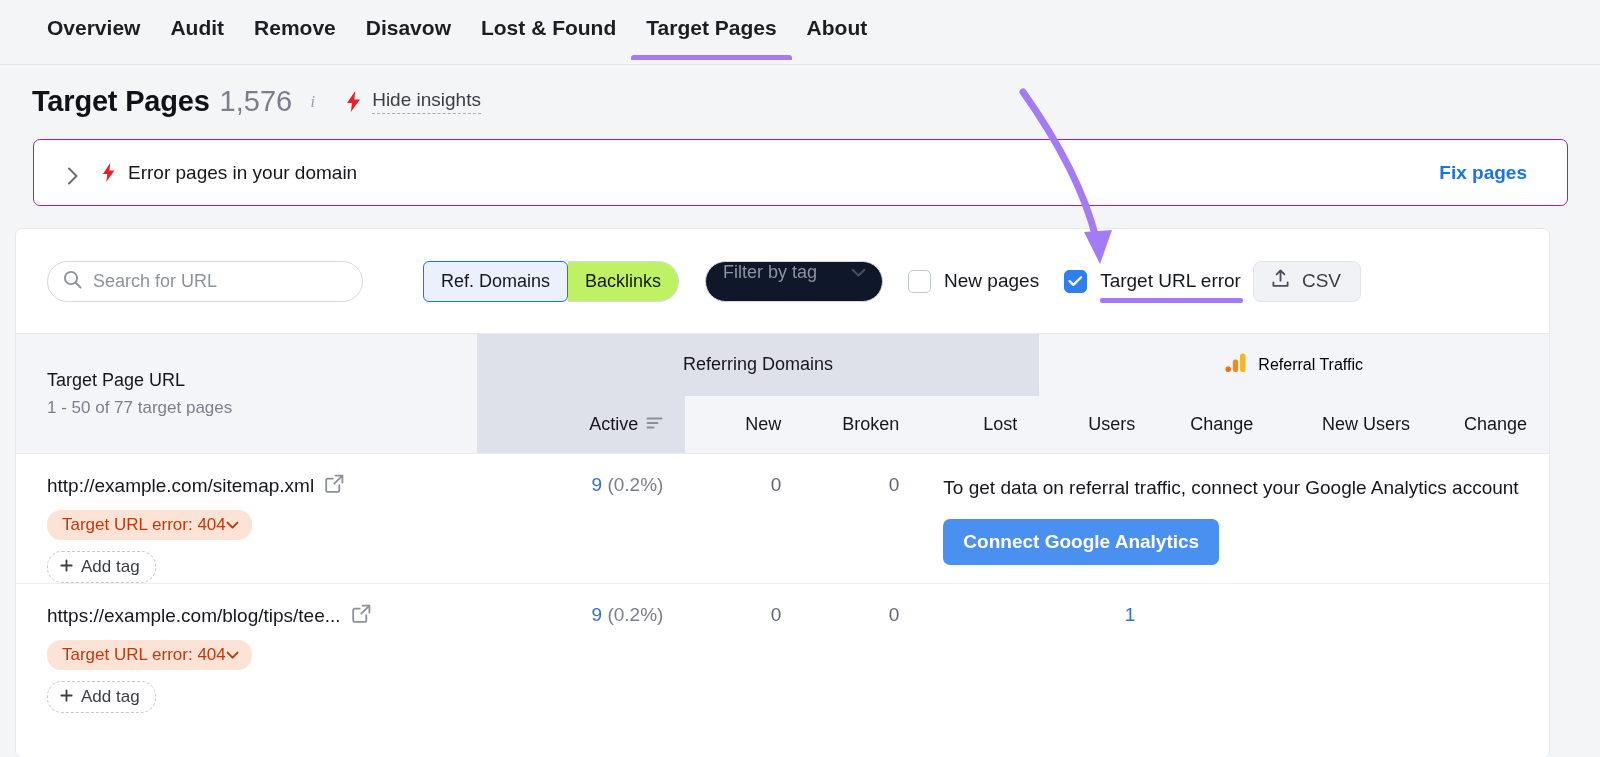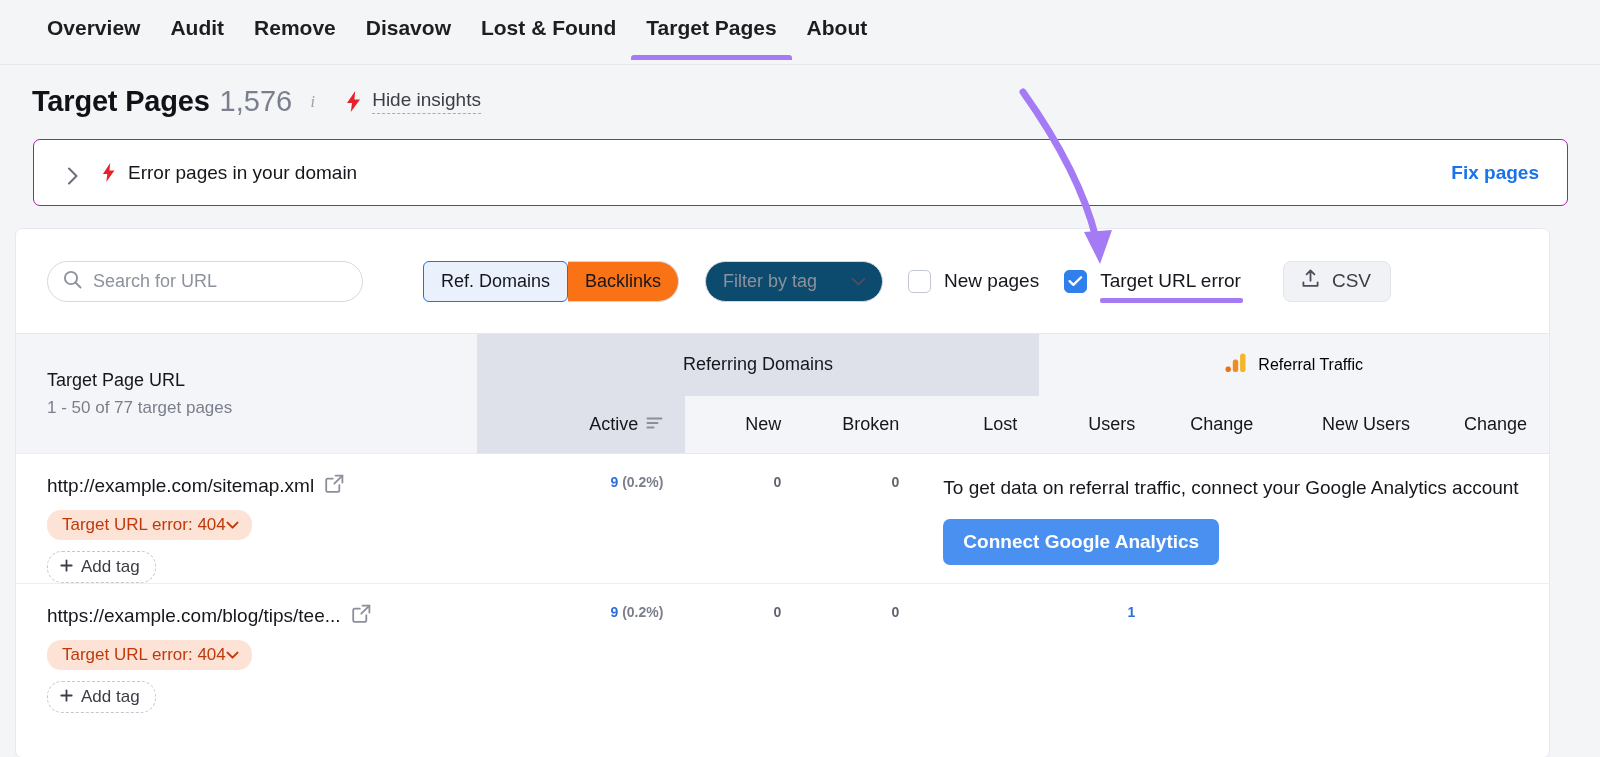--- a/index.html
+++ b/index.html
@@ -53,21 +53,21 @@
   
   .insight-card {
     position: absolute; left: 33px; top: 139px; width: 1535px; height: 67px;
     background: #ffffff; border: 1px solid #a21caf; border-radius: 7px;
     display: flex; align-items: center;
   }
   .chevron-right { margin-left: 33px; width: 12px; height: 12px; cursor: pointer; }
   .insight-bolt { margin-left: 23px; width: 13px; height: 19px; }
   .insight-text { margin-left: 13px; font-size: 19px; color: #15171c; }
   .fix-pages {
-    margin-left: auto; margin-right: 28px;
+    margin-left: auto; margin-right: 40px;
     font-size: 19px; font-weight: 700; color: #1a73e8; cursor: pointer;
   }
 
   
   .panel {
     position: absolute; left: 15px; top: 228px; width: 1535px; height: 530px;
     background: #ffffff; border: 1px solid #e7e9ee; border-radius: 7px;
     overflow: hidden;
   }
 
@@ -79,54 +79,54 @@
   .search-box {
     width: 316px; height: 41px; border: 1px solid #d5d8e0; border-radius: 21px;
     display: flex; align-items: center; padding-left: 15px; background: #fff;
     cursor: text;
   }
   .search-ph { margin-left: 11px; font-size: 18px; color: #8d929d; }
 
   .segmented { margin-left: 27px; display: flex; height: 41px; }
   .seg {
     height: 41px; padding: 0 17px; display: flex; align-items: center;
-    font-size: 18px; color: #15171c; cursor: pointer; background: #f97316;
+    font-size: 18px; color: #15171c; cursor: pointer; background: #bef264;
     border: 1px solid #d5d8e0;
   }
   .seg:first-child { border-radius: 21px 0 0 21px; }
   .seg:last-child  { border-radius: 0 21px 21px 0; border-left: none; }
   .seg.active {
     background: #eaf1fd; border: 1px solid #1a73e8; color: #15171c;
     border-radius: 6px; z-index: 2; margin-left: 33px;
   }
 
   .tagfilter {
     margin-left: 26px; height: 41px; width: 178px;
-    border: 1px solid #d5d8e0; border-radius: 21px; background: #0c4a6e;
-    display: flex; align-items: center; justify-content: space-between;
+    border: 1px solid #d5d8e0; border-radius: 21px; background: #0f172a;
+    display: flex; align-items: flex-start; justify-content: space-between;
     padding: 0 16px 0 17px; cursor: pointer; gap: 8px;
   }
   .tagfilter span { font-size: 18px; color: #8d929d; }
 
   .cb-group { display: flex; align-items: center; margin-left: 25px; }
   .cbox {
     width: 23px; height: 23px; border-radius: 5px;
     border: 1.6px solid #c3c7d1; background: #fff; cursor: pointer;
     display: flex; align-items: center; justify-content: center;
   }
   .cbox.checked { background: #2f80ed; border-color: #2f80ed; }
   .cb-label { margin-left: 13px; font-size: 19px; color: #15171c; cursor: pointer; }
   .cb-label.annotated { position: relative; }
   .cb-label.annotated::after {
     content: ""; position: absolute; left: 0; right: -2px; bottom: -11px;
     height: 5px; background: #a57bf5; border-radius: 2px;
   }
 
   .csv-btn {
-    margin-left: 42px; height: 41px; padding: 0 19px 0 17px;
+    margin-left: 12px; height: 41px; padding: 0 19px 0 17px;
     background: #f1f2f5; border: 1px solid #e2e4ea; border-radius: 8px;
     display: flex; align-items: center; gap: 12px; cursor: pointer;
   }
   .csv-btn span { font-size: 19px; color: #3a3d45; }
 
   
   table.tbl { width: 100%; border-collapse: collapse; table-layout: fixed; }
   .hdr-top td {
     background: #f4f5f8; height: 62px; vertical-align: middle;
     border-top: 1px solid #e7e9ee;
@@ -153,21 +153,21 @@
     display: inline-flex; align-items: center; margin-top: 13px;
     background: #fde3d5; color: #c0390d; border-radius: 14px;
     padding: 5px 13px 5px 15px; font-size: 17px; cursor: pointer;
   }
   .addtag {
     display: inline-flex; align-items: center; gap: 8px; margin-top: 11px;
     border: 1.4px dashed #c3c7d1; border-radius: 15px;
     padding: 5px 15px 5px 12px; font-size: 17px; color: #3a3d45; cursor: pointer;
     background: #fff;
   }
-  .num { font-size: 14px; color: #5f6470; text-align: right; padding-right: 22px; font-weight: bold; }
+  .num { font-size: 19px; color: #5f6470; text-align: right; padding-right: 22px; }
   .num .lnk { color: #2f6fdb; }
   .num .pct { color: #7b7f8c; }
   .rt-cell { padding-left: 22px; padding-right: 20px; }
   .rt-text { font-size: 19px; color: #15171c; line-height: 1.45; }
   .ga-btn {
     display: inline-block; margin-top: 17px;
     background: #4a90f0; color: #fff; font-size: 19px; font-weight: 700;
     border-radius: 7px; padding: 12px 20px; cursor: pointer;
   }
 

